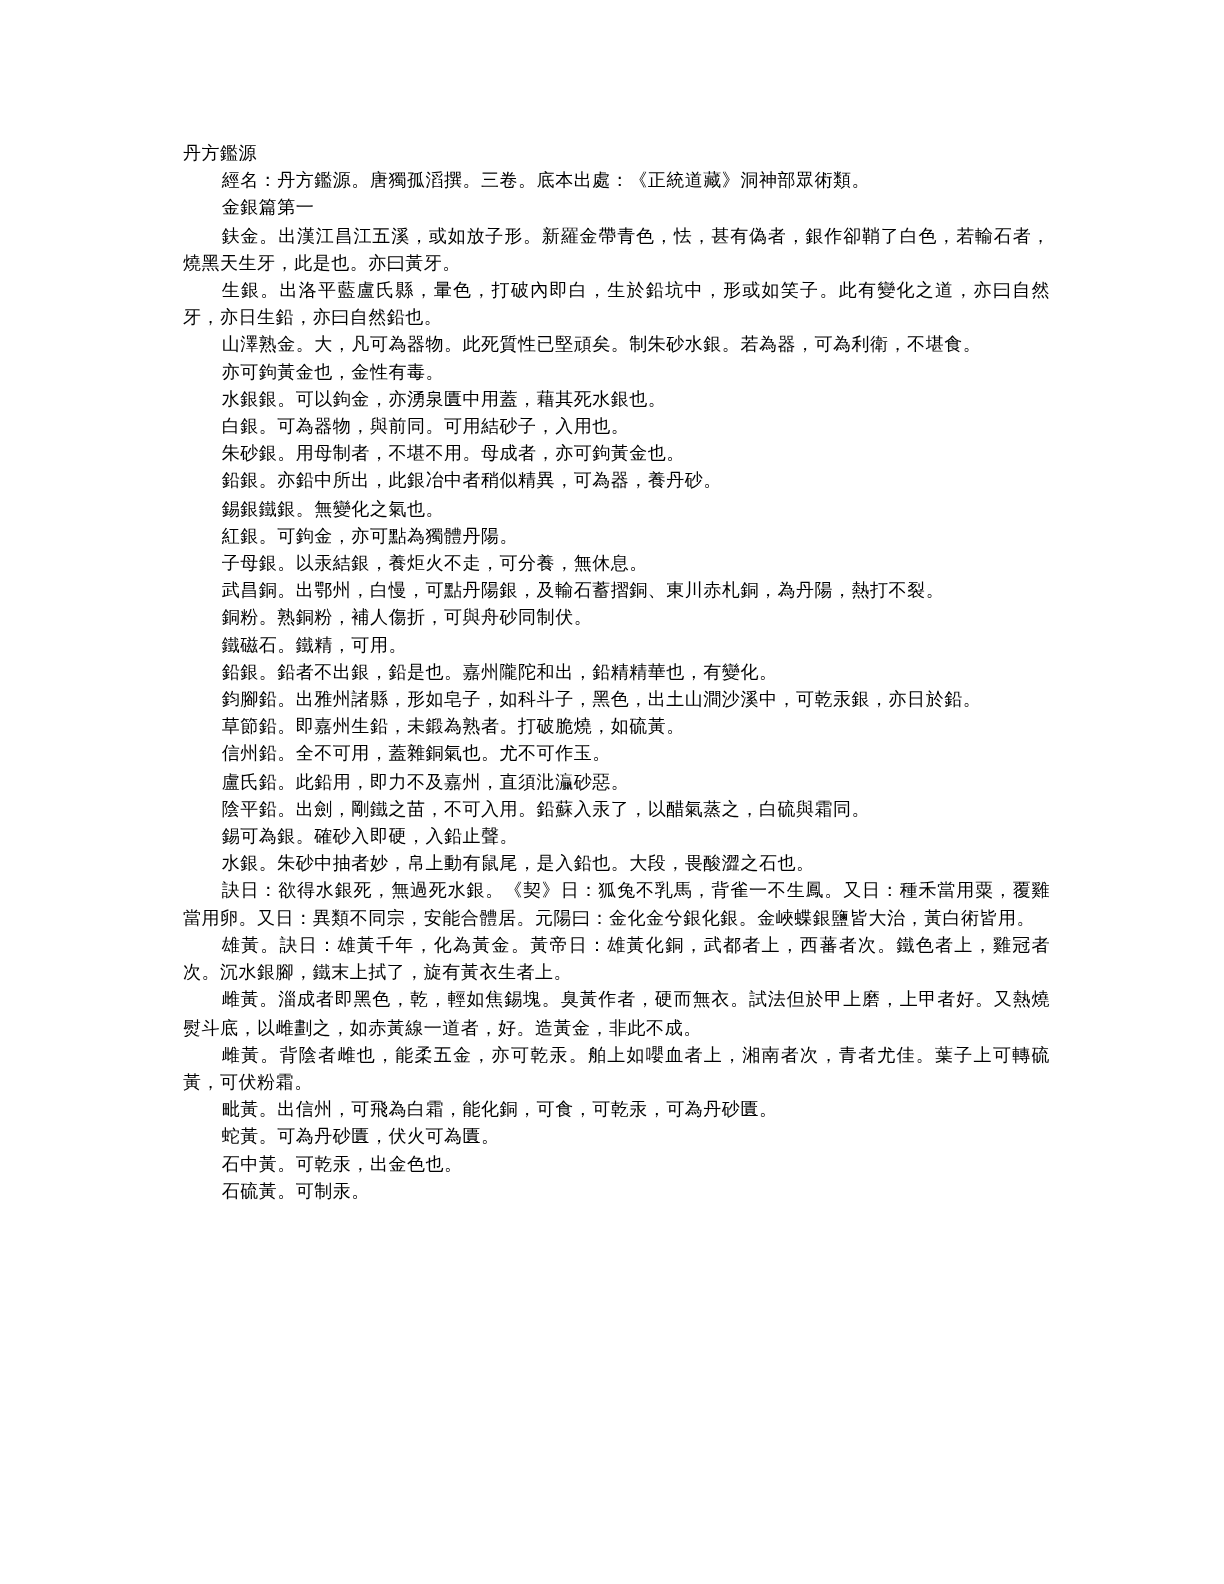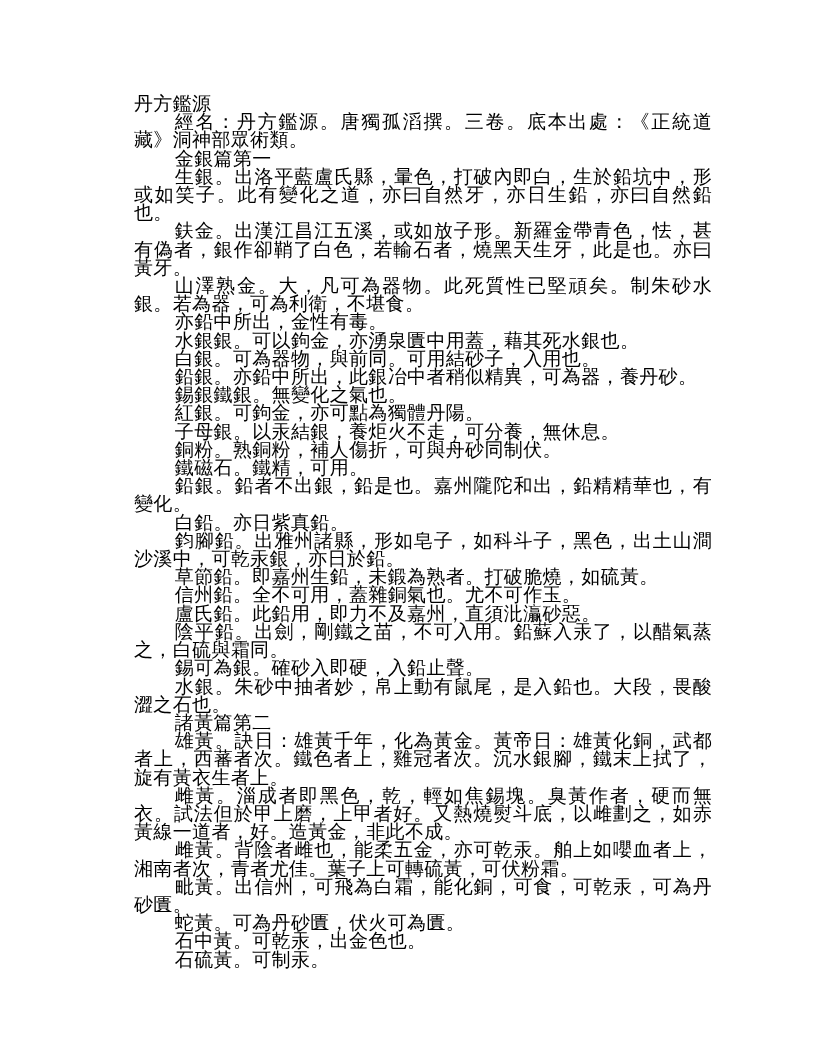--- a/index.html
+++ b/index.html
@@ -10,26 +10,27 @@
     body {
       width: 816px;
       height: 1056px;
       position: relative;
       overflow: hidden;
       font-family: "DejaVu Serif", "Liberation Serif", serif;
       color: #000000;
     }
     .page {
       position: absolute;
-      left: 134px;
+      left: 122px;
       top: 94px;
       width: 578px;
-      font-size: 19px;
+      font-size: 12px;
       line-height: 18.2px;
       letter-spacing: 0.35px;
+      font-family: Liberation Mono, monospace;
     }
     .line {
       margin: 0;
       padding: 0;
       text-align: justify;
       text-justify: inter-character;
     }
     .indent {
       text-indent: 2.15em;
     }
@@ -38,43 +39,44 @@
     }
   </style>
 </head>
 <body>
 
 <div class="page">
   <p class="line flush">丹方鑑源</p>
   <p class="line indent">經名：丹方鑑源。唐獨孤滔撰。三卷。底本出處：《正統道藏》洞神部眾術類。</p>
 
   <p class="line indent">金銀篇第一</p>
+  <p class="line indent">鈇金。出漢江昌江五溪，或如放子形。新羅金帶青色，怯，甚有偽者，銀作卻鞘了白色，若輸石者，燒黑天生牙，此是也。亦曰黃牙。</p>
   <p class="line indent">生銀。出洛平藍盧氏縣，暈色，打破內即白，生於鉛坑中，形或如笑子。此有變化之道，亦曰自然牙，亦日生鉛，亦曰自然鉛也。</p>
-  <p class="line indent">鈇金。出漢江昌江五溪，或如放子形。新羅金帶青色，怯，甚有偽者，銀作卻鞘了白色，若輸石者，燒黑天生牙，此是也。亦曰黃牙。</p>
   <p class="line indent">山澤熟金。大，凡可為器物。此死質性已堅頑矣。制朱砂水銀。若為器，可為利衛，不堪食。</p>
-  <p class="line indent">亦鉛中所出，金性有毒。</p>
+  <p class="line indent">亦可鉤黃金也，金性有毒。</p>
   <p class="line indent">水銀銀。可以鉤金，亦湧泉匱中用蓋，藉其死水銀也。</p>
   <p class="line indent">白銀。可為器物，與前同。可用結砂子，入用也。</p>
+  <p class="line indent">朱砂銀。用母制者，不堪不用。母成者，亦可鉤黃金也。</p>
   <p class="line indent">鉛銀。亦鉛中所出，此銀冶中者稍似精異，可為器，養丹砂。</p>
   <p class="line indent">錫銀鐵銀。無變化之氣也。</p>
   <p class="line indent">紅銀。可鉤金，亦可點為獨體丹陽。</p>
   <p class="line indent">子母銀。以汞結銀，養炬火不走，可分養，無休息。</p>
+  <p class="line indent">武昌銅。出鄂州，白慢，可點丹陽銀，及輸石蓄摺銅、東川赤札銅，為丹陽，熱打不裂。</p>
   <p class="line indent">銅粉。熟銅粉，補人傷折，可與舟砂同制伏。</p>
   <p class="line indent">鐵磁石。鐵精，可用。</p>
   <p class="line indent">鉛銀。鉛者不出銀，鉛是也。嘉州隴陀和出，鉛精精華也，有變化。</p>
-  <p class="line indent">白鉛。亦日紫真鉛。</p>
   <p class="line indent">鈞腳鉛。出雅州諸縣，形如皂子，如科斗子，黑色，出土山澗沙溪中，可乾汞銀，亦日於鉛。</p>
   <p class="line indent">草節鉛。即嘉州生鉛，未鍛為熟者。打破脆燒，如硫黃。</p>
   <p class="line indent">信州鉛。全不可用，蓋雜銅氣也。尤不可作玉。</p>
   <p class="line indent">盧氏鉛。此鉛用，即力不及嘉州，直須沘灜砂惡。</p>
   <p class="line indent">陰平鉛。出劍，剛鐵之苗，不可入用。鉛蘇入汞了，以醋氣蒸之，白硫與霜同。</p>
   <p class="line indent">錫可為銀。確砂入即硬，入鉛止聲。</p>
   <p class="line indent">水銀。朱砂中抽者妙，帛上動有鼠尾，是入鉛也。大段，畏酸澀之石也。</p>
+  <p class="line indent">訣日：欲得水銀死，無過死水銀。《契》日：狐兔不乳馬，背雀一不生鳳。又日：種禾當用粟，覆雞當用卵。又日：異類不同宗，安能合體居。元陽曰：金化金兮銀化銀。金峽蝶銀鹽皆大治，黃白術皆用。</p>
 
-  <p class="line indent">諸黃篇第二</p>
   <p class="line indent">雄黃。訣日：雄黃千年，化為黃金。黃帝日：雄黃化銅，武都者上，西蕃者次。鐵色者上，雞冠者次。沉水銀腳，鐵末上拭了，旋有黃衣生者上。</p>
   <p class="line indent">雌黃。淄成者即黑色，乾，輕如焦錫塊。臭黃作者，硬而無衣。試法但於甲上磨，上甲者好。又熱燒熨斗底，以雌劃之，如赤黃線一道者，好。造黃金，非此不成。</p>
   <p class="line indent">雌黃。背陰者雌也，能柔五金，亦可乾汞。舶上如嚶血者上，湘南者次，青者尤佳。葉子上可轉硫黃，可伏粉霜。</p>
   <p class="line indent">毗黃。出信州，可飛為白霜，能化銅，可食，可乾汞，可為丹砂匱。</p>
   <p class="line indent">蛇黃。可為丹砂匱，伏火可為匱。</p>
   <p class="line indent">石中黃。可乾汞，出金色也。</p>
   <p class="line indent">石硫黃。可制汞。</p>
 </div>
 
 </body></html>

